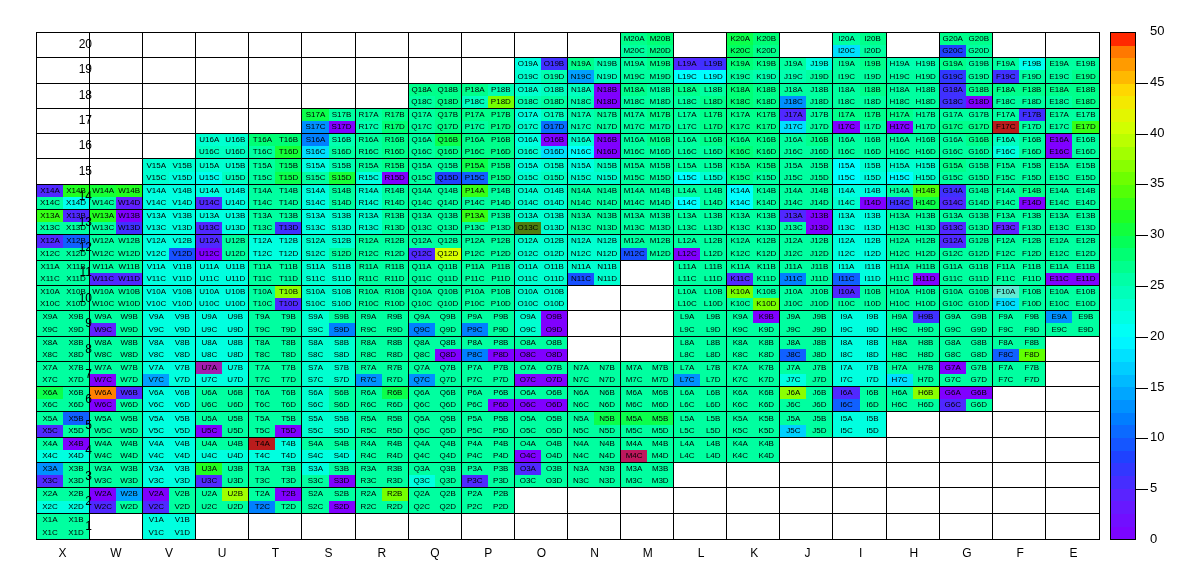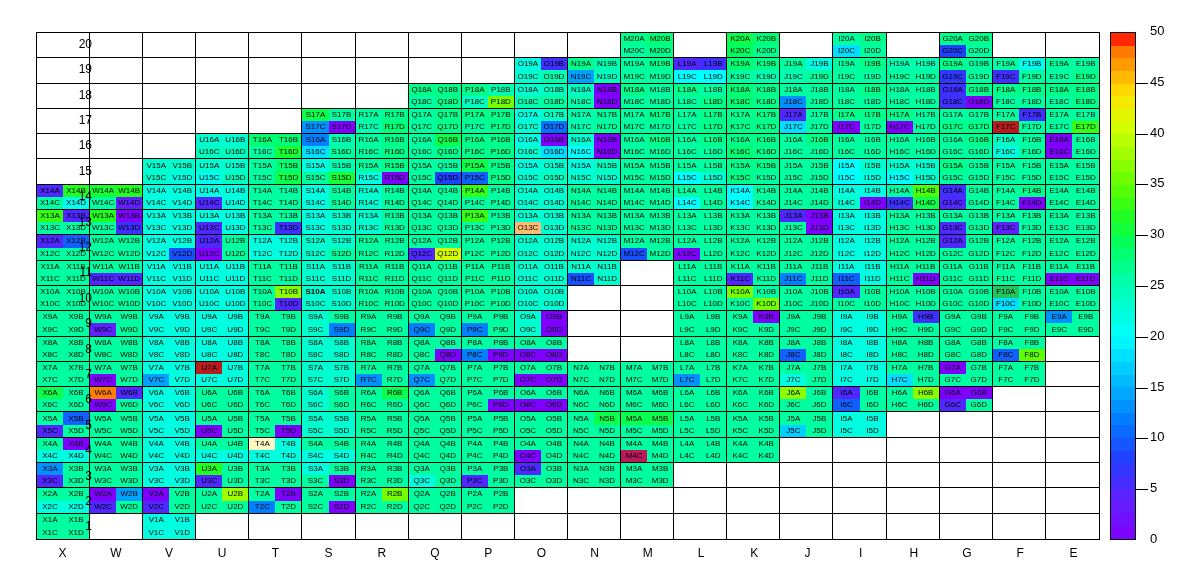--- a/index.html
+++ b/index.html
@@ -725,21 +725,21 @@
         </div>
         <div class="gcell">
           <div class="q" style="background: rgb(53, 255, 21);">P13A</div>
           <div class="q" style="background: rgb(0, 255, 160);">P13B</div>
           <div class="q" style="background: rgb(0, 255, 160);">P13C</div>
           <div class="q" style="background: rgb(0, 255, 160);">P13D</div>
         </div>
         <div class="gcell">
           <div class="q" style="background: rgb(0, 255, 208);">O13A</div>
           <div class="q" style="background: rgb(0, 255, 208);">O13B</div>
-          <div class="q" style="background: #fdba74;">O13C</div>
+          <div class="q" style="background: #4d7c0f;">O13C</div>
           <div class="q" style="background: rgb(0, 255, 208);">O13D</div>
         </div>
         <div class="gcell">
           <div class="q" style="background: rgb(0, 255, 160);">N13A</div>
           <div class="q" style="background: rgb(0, 255, 160);">N13B</div>
           <div class="q" style="background: rgb(0, 255, 160);">N13C</div>
           <div class="q" style="background: rgb(0, 255, 160);">N13D</div>
         </div>
         <div class="gcell">
           <div class="q" style="background: rgb(0, 255, 160);">M13A</div>
@@ -1054,21 +1054,21 @@
           <div class="q" style="background: rgb(0, 255, 224);">U10C</div>
           <div class="q" style="background: rgb(0, 255, 224);">U10D</div>
         </div>
         <div class="gcell">
           <div class="q" style="background: rgb(0, 255, 160);">T10A</div>
           <div class="q" style="background: rgb(139, 255, 0);">T10B</div>
           <div class="q" style="background: rgb(0, 255, 160);">T10C</div>
           <div class="q" style="background: rgb(80, 40, 255);">T10D</div>
         </div>
         <div class="gcell">
-          <div class="q" style="background: rgb(0, 255, 208); font-weight: bold;">S10A</div>
+          <div class="q" style="background: rgb(0, 255, 208);">S10A</div>
           <div class="q" style="background: rgb(0, 255, 208);">S10B</div>
           <div class="q" style="background: rgb(0, 255, 208);">S10C</div>
           <div class="q" style="background: rgb(0, 255, 208);">S10D</div>
         </div>
         <div class="gcell">
           <div class="q" style="background: rgb(0, 255, 160);">R10A</div>
           <div class="q" style="background: rgb(0, 255, 160);">R10B</div>
           <div class="q" style="background: rgb(0, 255, 160);">R10C</div>
           <div class="q" style="background: rgb(0, 255, 160);">R10D</div>
         </div>
@@ -1122,21 +1122,21 @@
           <div class="q" style="background: rgb(0, 255, 160);">H10C</div>
           <div class="q" style="background: rgb(0, 255, 160);">H10D</div>
         </div>
         <div class="gcell">
           <div class="q" style="background: rgb(0, 255, 160);">G10A</div>
           <div class="q" style="background: rgb(0, 255, 160);">G10B</div>
           <div class="q" style="background: rgb(0, 255, 160);">G10C</div>
           <div class="q" style="background: rgb(0, 255, 160);">G10D</div>
         </div>
         <div class="gcell">
-          <div class="q" style="background: #22c55e;">F10A</div>
+          <div class="q" style="background: #5eead4;">F10A</div>
           <div class="q" style="background: rgb(0, 255, 160);">F10B</div>
           <div class="q" style="background: rgb(0, 223, 255);">F10C</div>
           <div class="q" style="background: rgb(0, 255, 160);">F10D</div>
         </div>
         <div class="gcell last-col">
           <div class="q" style="background: rgb(0, 255, 160);">E10A</div>
           <div class="q" style="background: rgb(0, 255, 160);">E10B</div>
           <div class="q" style="background: rgb(0, 255, 160);">E10C</div>
           <div class="q" style="background: rgb(0, 255, 160);">E10D</div>
         </div>
@@ -1367,21 +1367,21 @@
           <div class="q" style="background: rgb(128, 0, 255);">W7C</div>
           <div class="q" style="background: rgb(0, 255, 160);">W7D</div>
         </div>
         <div class="gcell">
           <div class="q" style="background: rgb(0, 255, 224);">V7A</div>
           <div class="q" style="background: rgb(0, 255, 224);">V7B</div>
           <div class="q" style="background: rgb(0, 160, 255);">V7C</div>
           <div class="q" style="background: rgb(0, 255, 224);">V7D</div>
         </div>
         <div class="gcell">
-          <div class="q" style="background: #b91c1c;">U7A</div>
+          <div class="q" style="background: #a21caf;">U7A</div>
           <div class="q" style="background: rgb(0, 255, 224);">U7B</div>
           <div class="q" style="background: rgb(0, 255, 224);">U7C</div>
           <div class="q" style="background: rgb(0, 255, 224);">U7D</div>
         </div>
         <div class="gcell">
           <div class="q" style="background: rgb(0, 255, 160);">T7A</div>
           <div class="q" style="background: rgb(0, 255, 160);">T7B</div>
           <div class="q" style="background: rgb(0, 255, 160);">T7C</div>
           <div class="q" style="background: rgb(0, 255, 160);">T7D</div>
         </div>
@@ -1698,21 +1698,21 @@
           <div class="q" style="background: rgb(0, 255, 224);">V4C</div>
           <div class="q" style="background: rgb(0, 255, 224);">V4D</div>
         </div>
         <div class="gcell">
           <div class="q" style="background: rgb(0, 255, 160);">U4A</div>
           <div class="q" style="background: rgb(0, 255, 160);">U4B</div>
           <div class="q" style="background: rgb(0, 255, 224);">U4C</div>
           <div class="q" style="background: rgb(0, 255, 224);">U4D</div>
         </div>
         <div class="gcell">
-          <div class="q" style="background: #fef9c3;">T4A</div>
+          <div class="q" style="background: #b91c1c;">T4A</div>
           <div class="q" style="background: rgb(0, 255, 224);">T4B</div>
           <div class="q" style="background: rgb(0, 255, 224);">T4C</div>
           <div class="q" style="background: rgb(0, 255, 224);">T4D</div>
         </div>
         <div class="gcell">
           <div class="q" style="background: rgb(0, 255, 160);">S4A</div>
           <div class="q" style="background: rgb(0, 255, 160);">S4B</div>
           <div class="q" style="background: rgb(0, 255, 224);">S4C</div>
           <div class="q" style="background: rgb(0, 255, 224);">S4D</div>
         </div>

